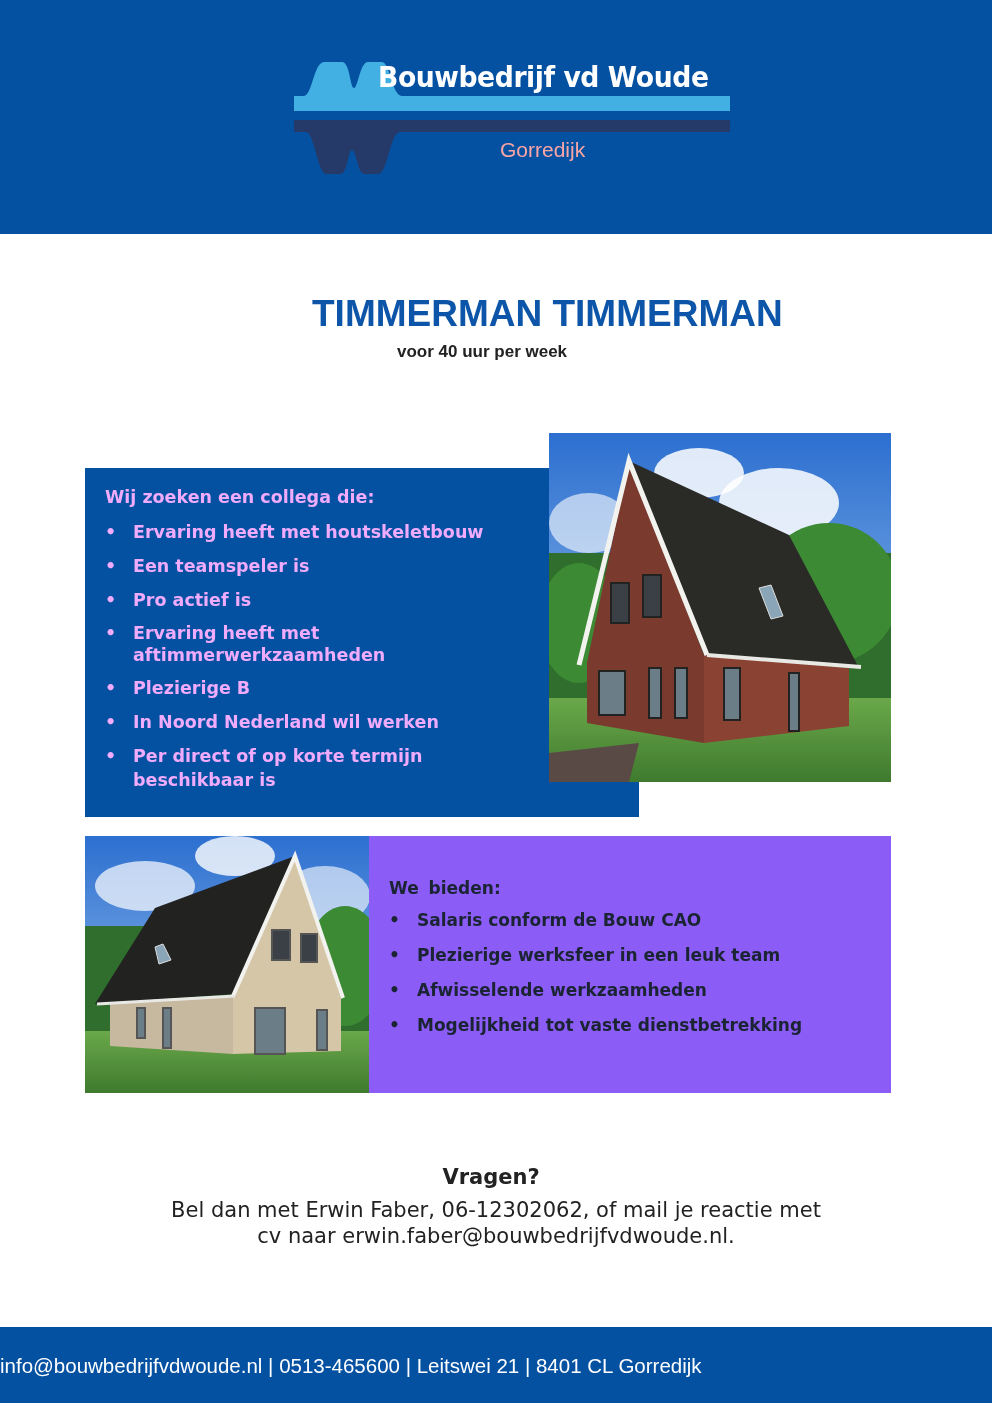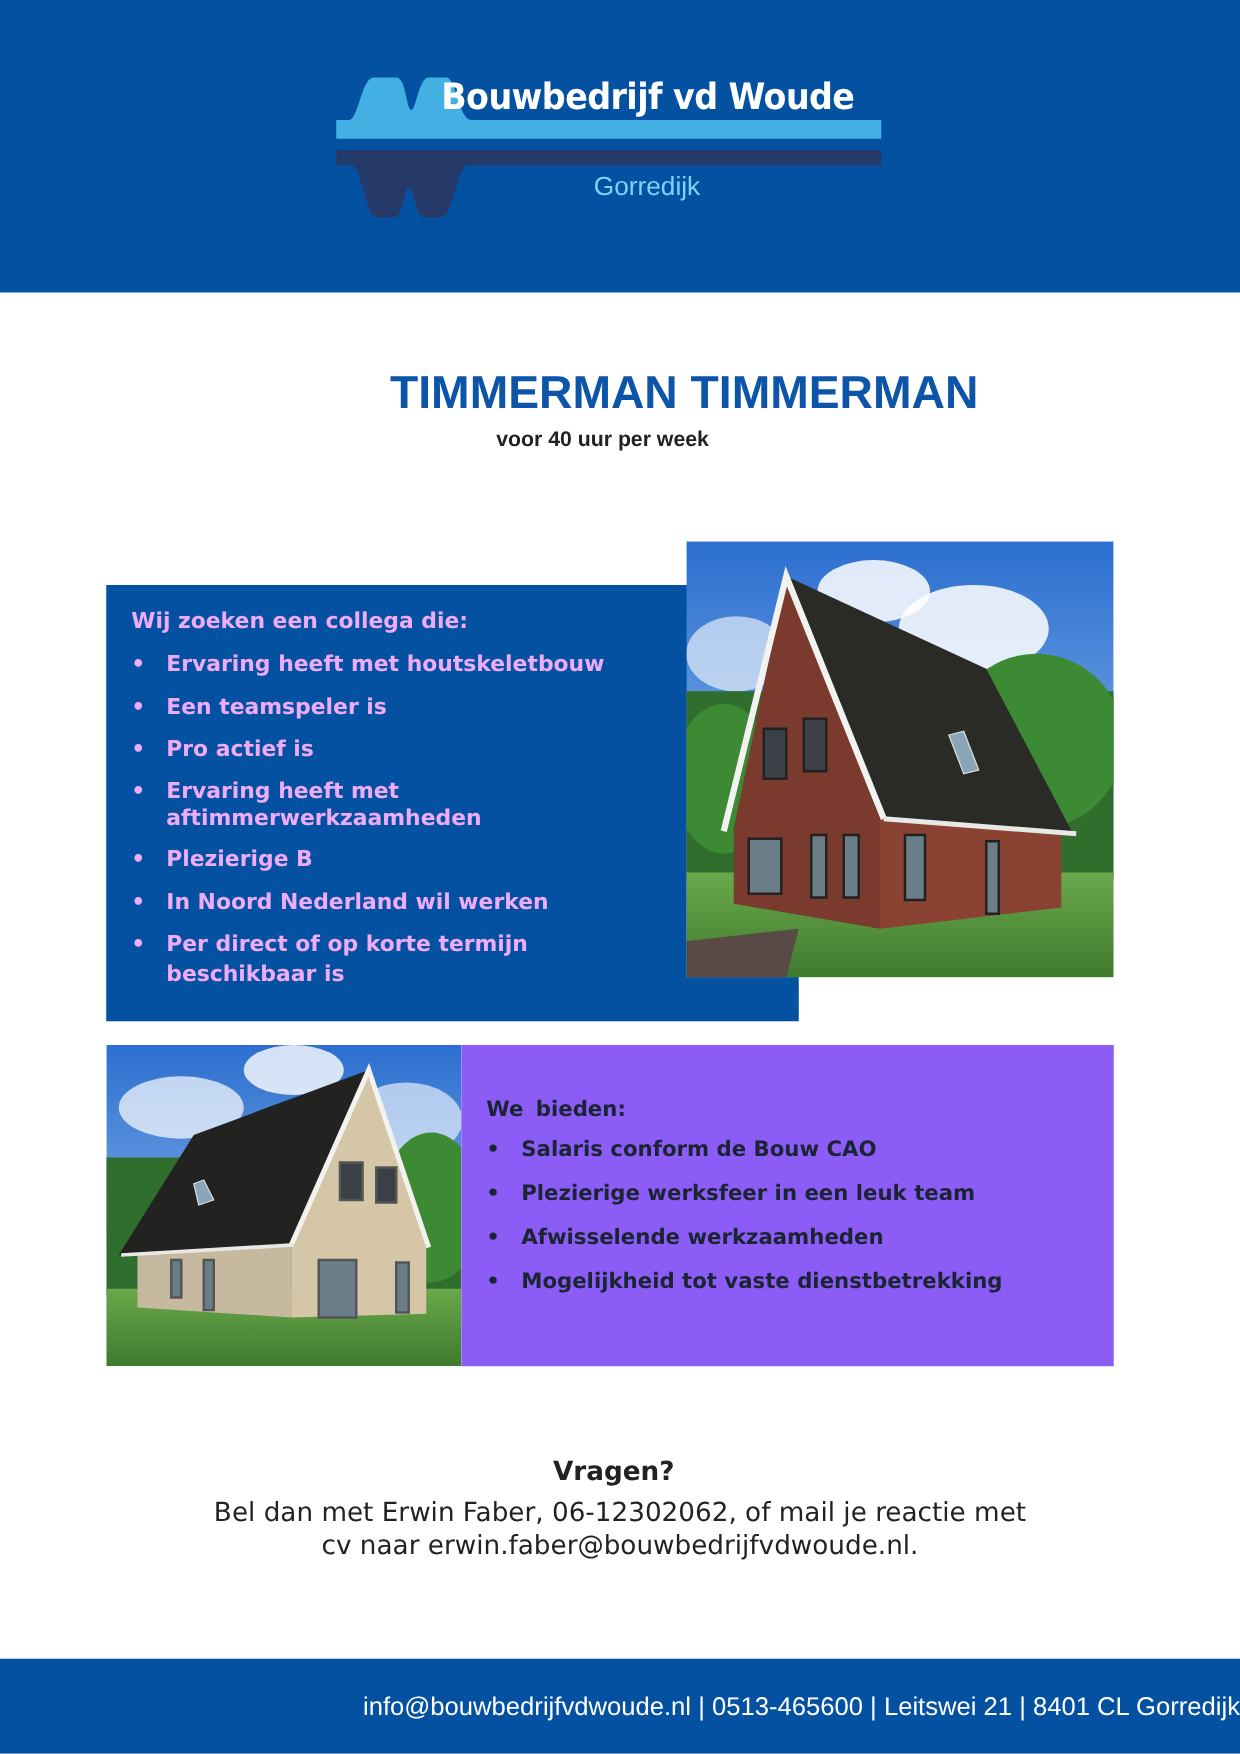--- a/index.html
+++ b/index.html
@@ -1,23 +1,23 @@
 <!DOCTYPE html>
 <html><head>
   <meta charset="utf-8">
   <style>
     * { box-sizing: border-box; margin: 0; padding: 0; }
     html, body { width: 992px; height: 1403px; background: #ffffff; overflow: hidden; }
     body { position: relative; font-family: "DejaVu Sans", sans-serif; }
 
     .header { position: absolute; left: 0; top: 0; width: 992px; height: 234px; background: #0451a2; }
-    .logo { position: absolute; left: 267px; top: 58px; width: 440px; height: 120px; }
+    .logo { position: absolute; left: 292px; top: 58px; width: 440px; height: 120px; }
     .logo svg { position: absolute; left: 0; top: 0; }
     .logo-name { position: absolute; left: 86px; top: 2px; font-family: "DejaVu Sans", sans-serif; font-weight: bold; font-size: 29px; color: #ffffff; letter-spacing: -0.5px; white-space: nowrap; transform: scaleX(0.92); transform-origin: left top; }
-    .logo-city { position: absolute; left: 208px; top: 80px; font-family: "Liberation Sans", sans-serif; font-size: 21px; color: #7dd3fc; white-space: nowrap; }
+    .logo-city { position: absolute; left: 208px; top: 80px; font-family: "Liberation Sans", sans-serif; font-size: 21px; color: #fca5a5; white-space: nowrap; }
 
     .job-title { position: absolute; left: 0; top: 293px; width: 992px; padding-left: 312px; font-family: "Liberation Sans", sans-serif; font-weight: bold; font-size: 37px; color: #0d55a8; white-space: nowrap; }
     .job-subtitle { position: absolute; left: 397px; top: 342px; font-family: "Liberation Sans", sans-serif; font-weight: bold; font-size: 17px; color: #222222; white-space: nowrap; text-align: right; }
 
     .panel-seek { position: absolute; left: 85px; top: 433px; width: 554px; height: 349px; background: #0451a2; color: #f0abfc; margin-top: 35px; }
     .panel-seek .heading { position: absolute; left: 20px; top: 19px; font-weight: bold; font-size: 17.5px; white-space: nowrap; }
     .panel-seek ul { position: absolute; left: 18px; top: 52px; list-style: none; }
     .panel-seek li { position: relative; padding-left: 30px; font-weight: bold; font-size: 17.5px; line-height: 24px; margin-bottom: 10px; white-space: nowrap; }
     .bullet { position: absolute; left: 2px; top: 0; }
 
@@ -28,21 +28,21 @@
     .panel-offer { position: absolute; left: 369px; top: 836px; width: 522px; height: 257px; background: #8b5cf6; color: #1a2433; }
     .panel-offer .heading { position: absolute; left: 20px; top: 42px; font-weight: bold; font-size: 17px; white-space: nowrap; word-spacing: 4px; }
     .panel-offer ul { position: absolute; left: 18px; top: 72px; list-style: none; }
     .panel-offer li { position: relative; padding-left: 30px; font-weight: bold; font-size: 17px; line-height: 24px; margin-bottom: 11px; white-space: nowrap; }
 
     .questions { position: absolute; left: 0; top: 1165px; width: 992px; text-align: center; }
     .questions .q-title { font-weight: bold; font-size: 21px; color: #222222; margin-left: -10px; }
     .questions .q-body { margin-top: 8px; font-size: 21px; line-height: 26px; color: #222222; width: 680px; margin-left: auto; margin-right: auto; }
 
     .footer { position: absolute; left: 0; top: 1327px; width: 992px; height: 76px; background: #0451a2; }
-    .footer-text { position: absolute; left: 0; top: 27px; width: 992px; text-align: right; font-family: "Liberation Sans", sans-serif; font-size: 20.5px; color: #ffffff; white-space: nowrap; }
+    .footer-text { position: absolute; left: 0; top: 27px; width: 992px; text-align: left; font-family: "Liberation Sans", sans-serif; font-size: 20.5px; color: #ffffff; white-space: nowrap; }
   </style>
 </head>
 <body>
 
 <div class="header">
   <div class="logo">
     <svg width="440" height="120" viewBox="0 0 440 120">
 
       <path d="M2 38 L12 38 C20 38 22 4 32 4 L50 4 C58 4 58 30 62 30 C66 30 68 4 76 4 L90 4 C98 4 100 38 110 38 L438 38 L438 53 L2 53 Z" fill="#42b0e2"></path>
 

